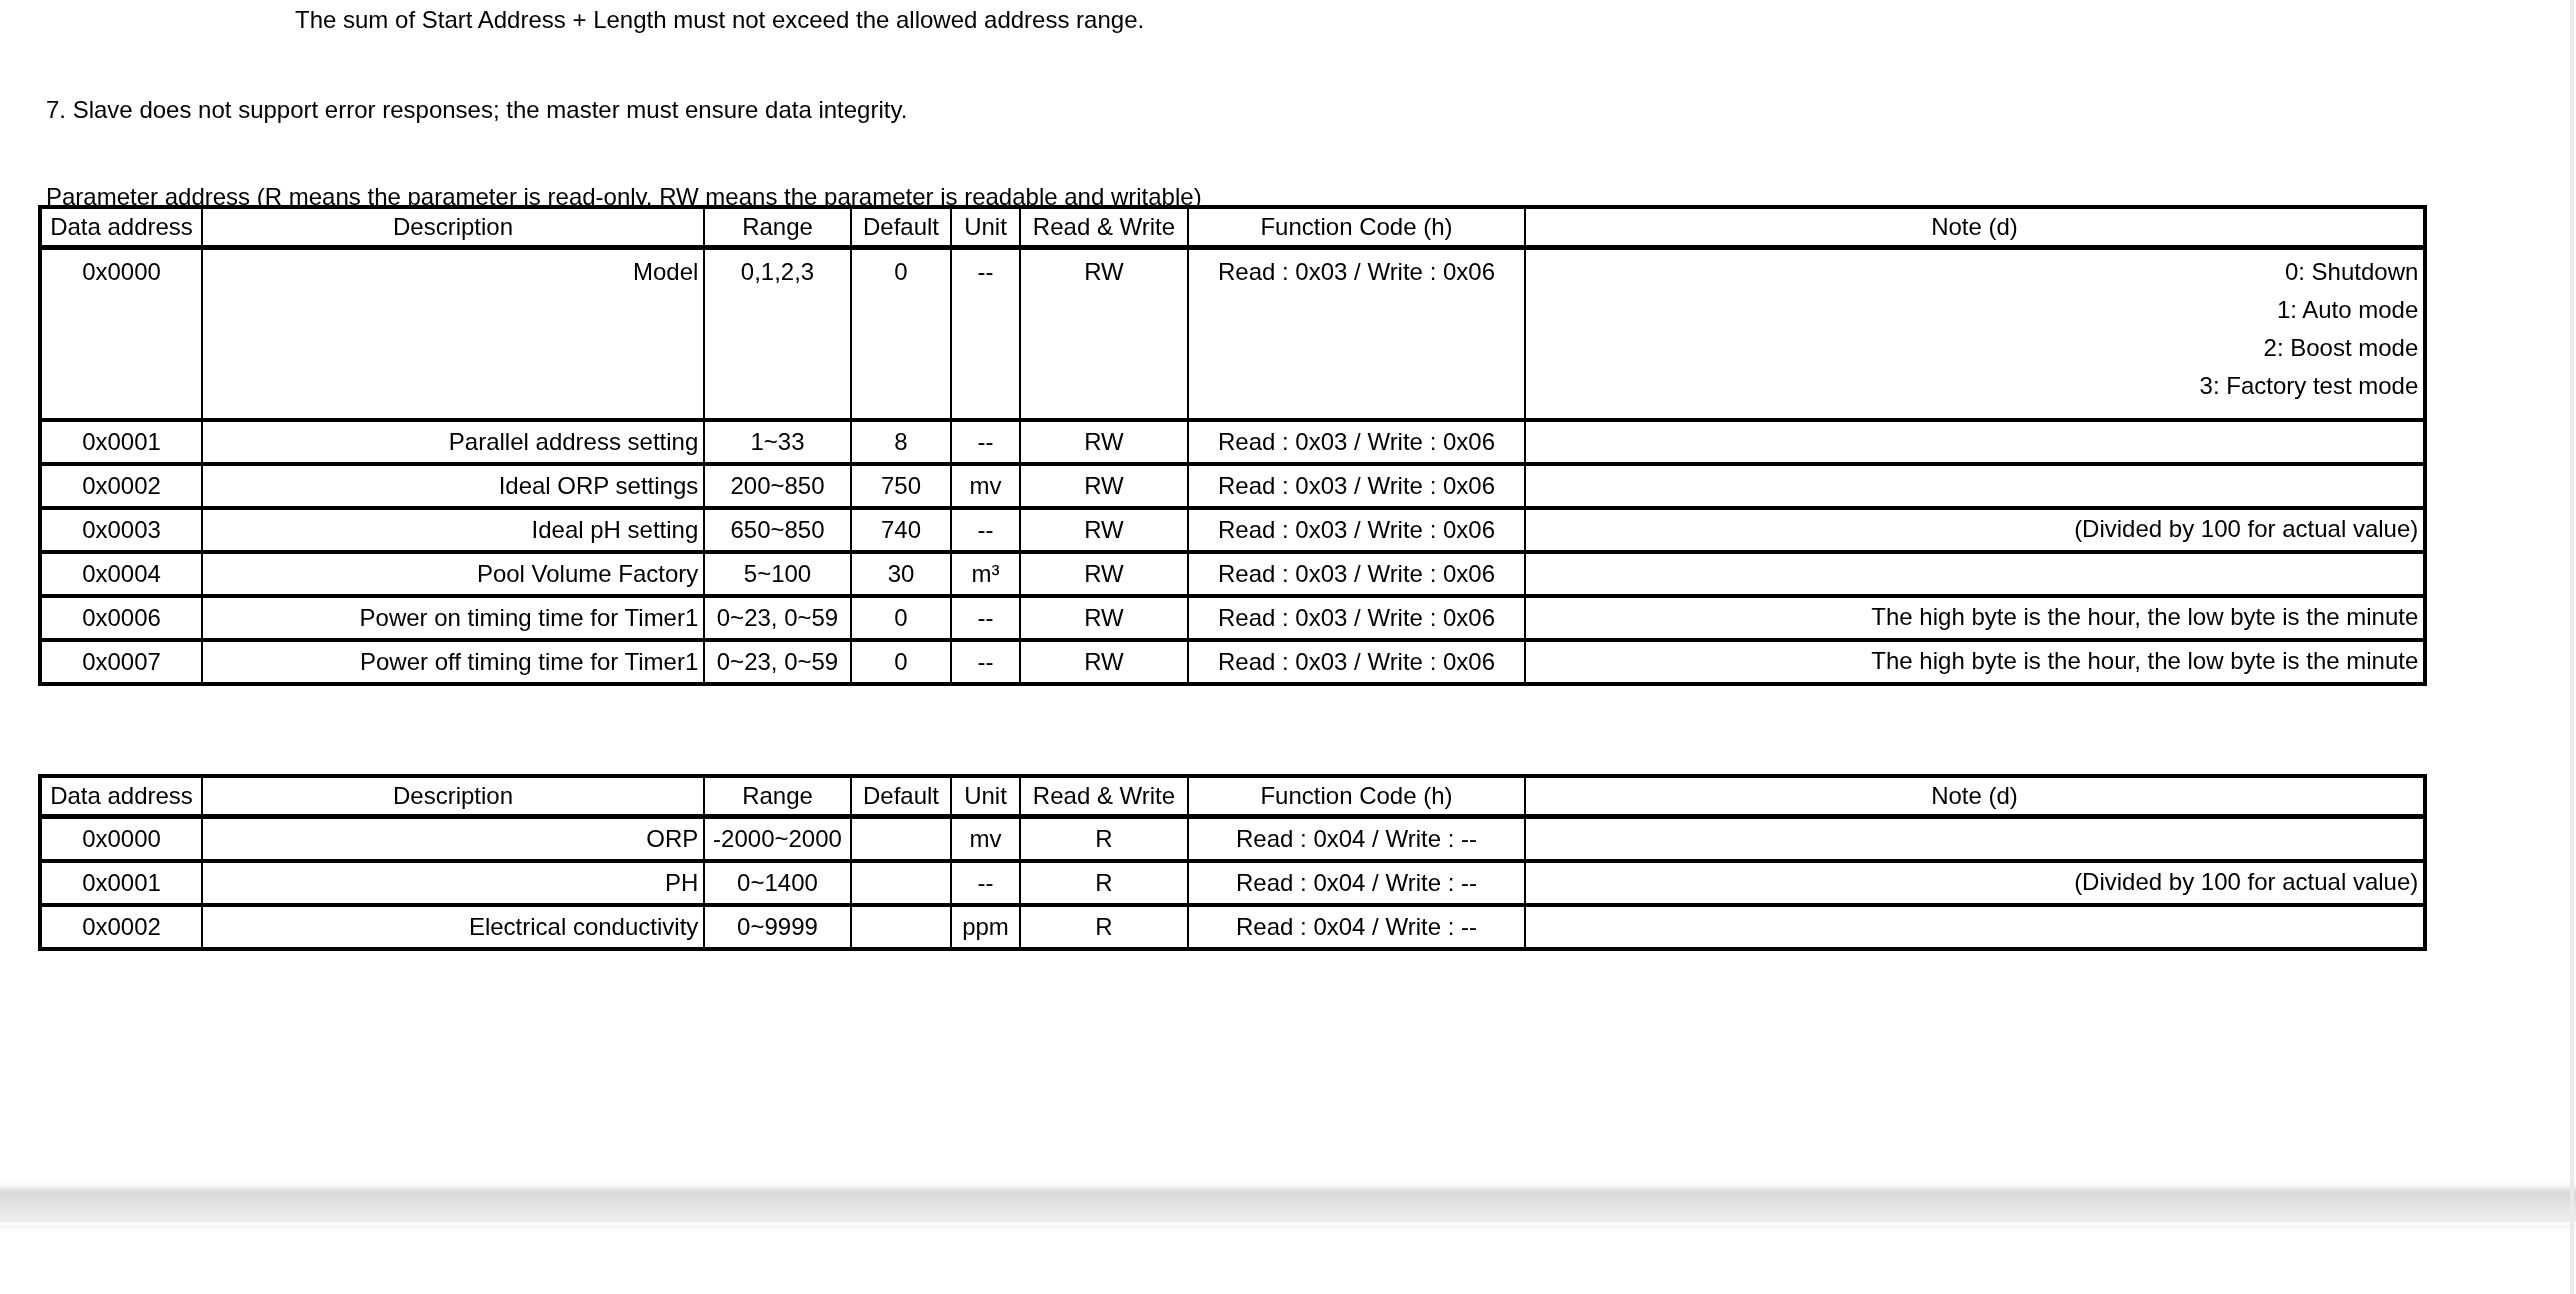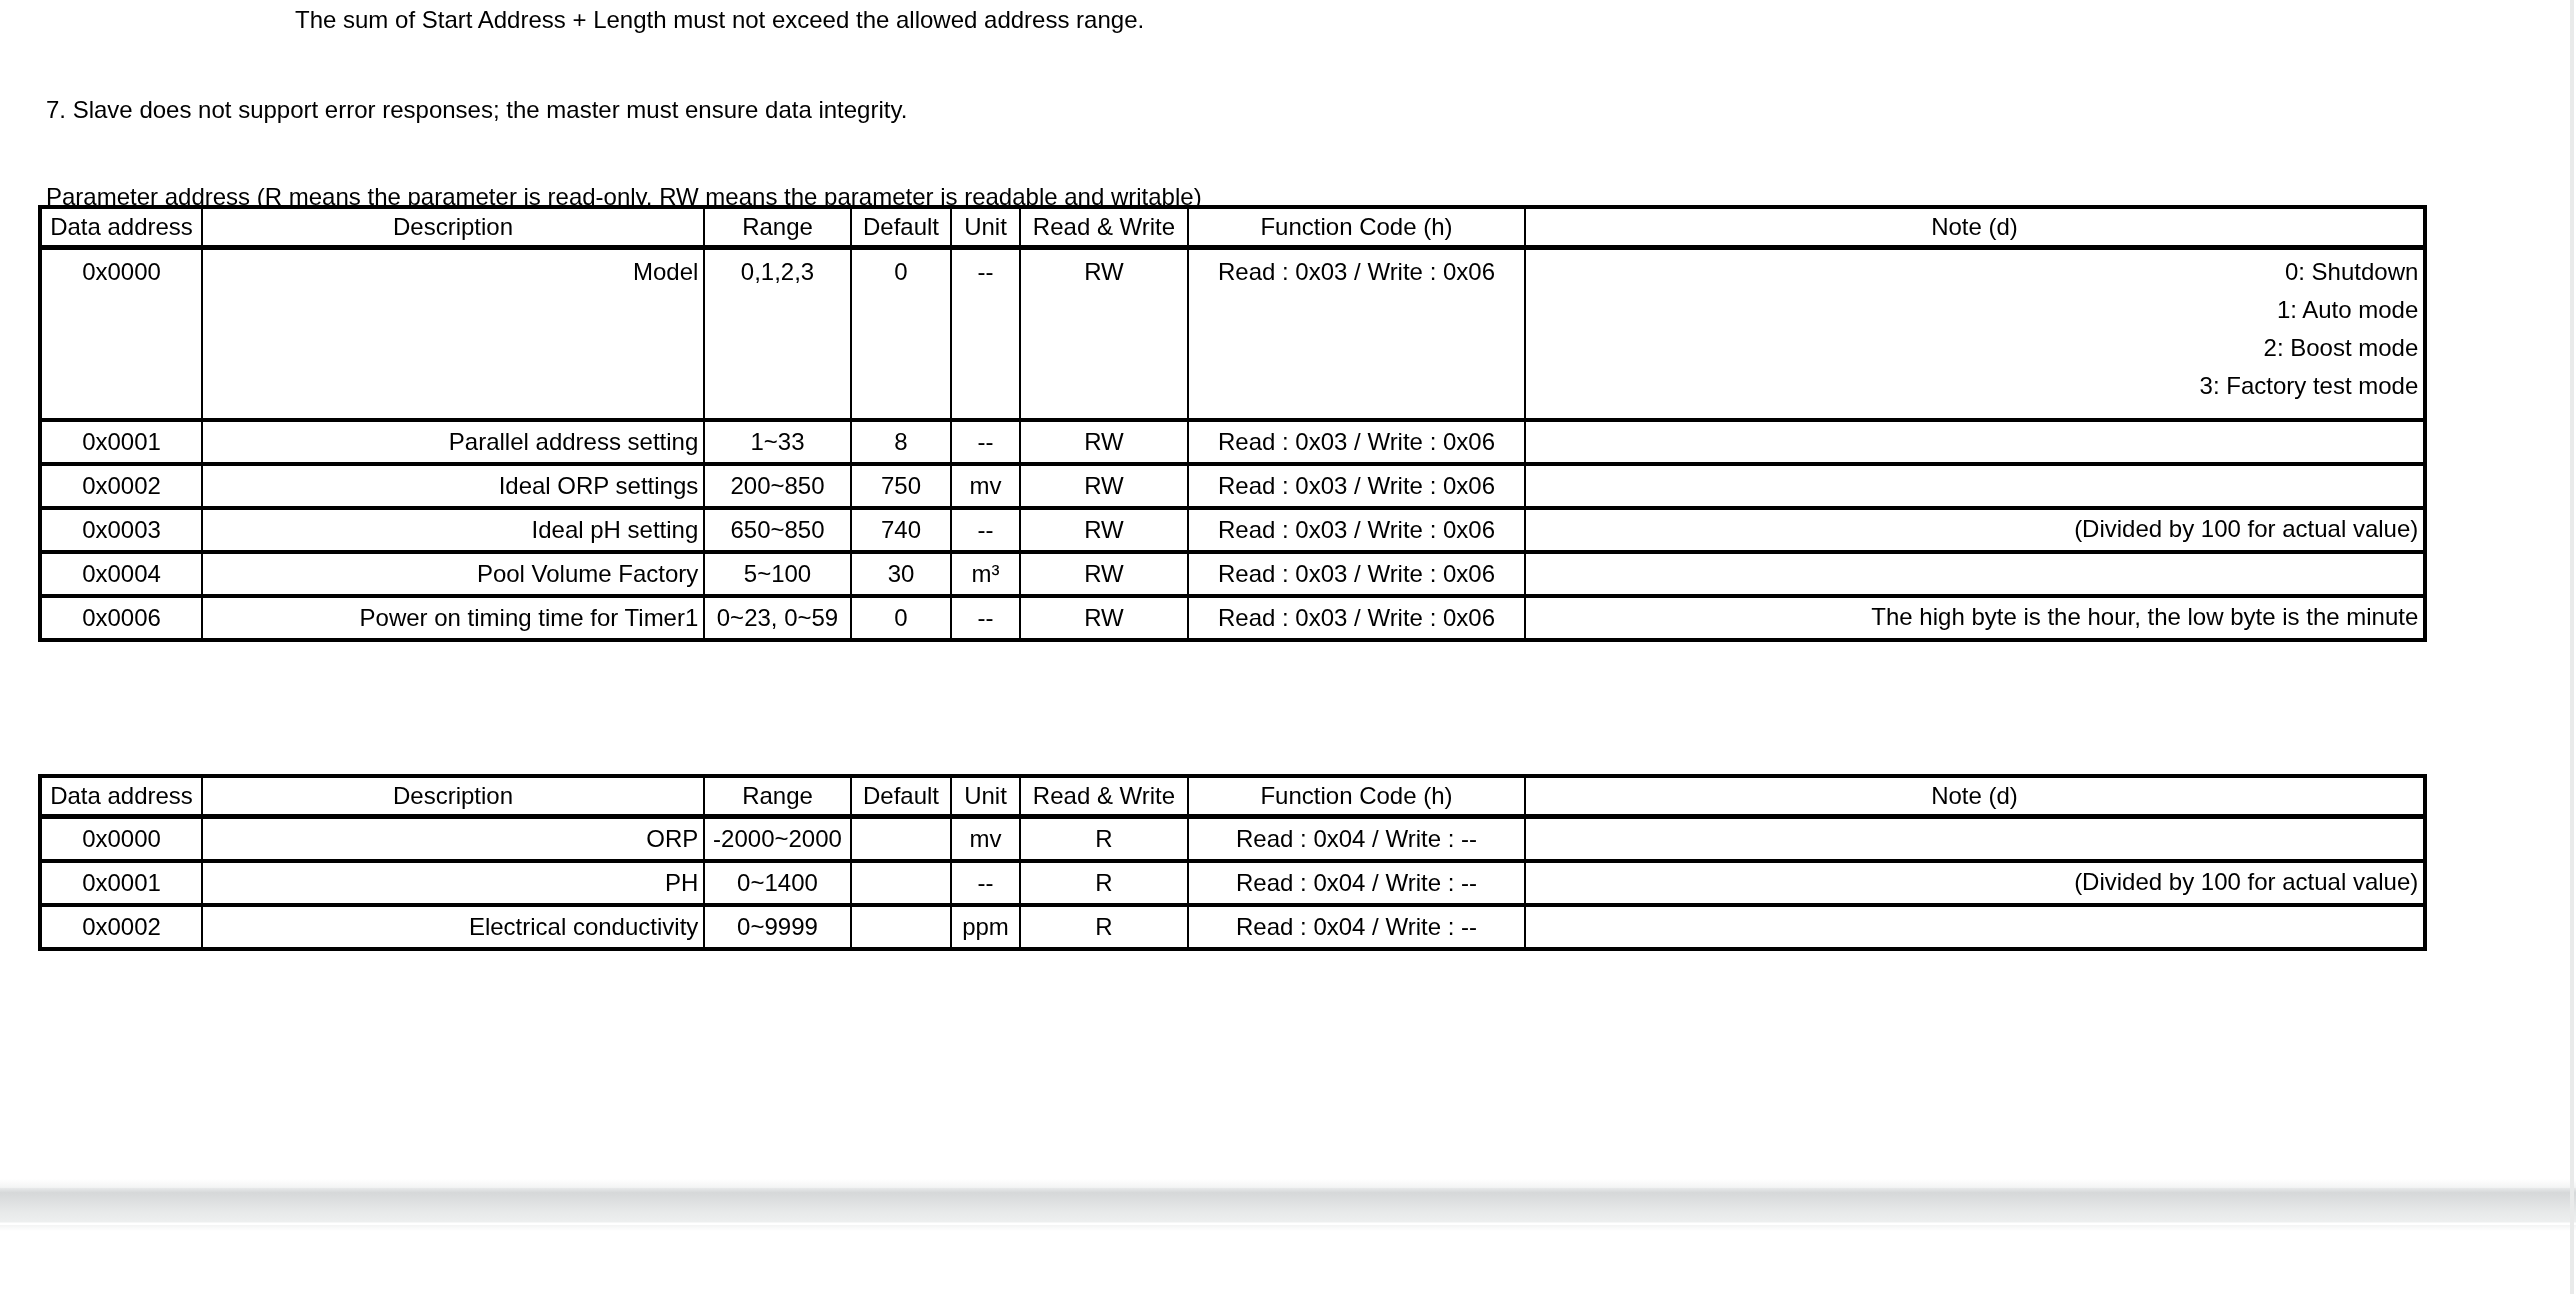--- a/index.html
+++ b/index.html
@@ -194,20 +194,32 @@
         <td class="c1">Power on timing time for Timer1</td>
         <td class="c2">0~23, 0~59</td>
         <td class="c3">0</td>
         <td class="c4">--</td>
         <td class="c5">RW</td>
         <td class="c6">Read : 0x03 / Write : 0x06</td>
         <td class="c7">
           <div class="note-line">The high byte is the hour, the low byte is the minute</div>
         </td>
       </tr>
+      <tr>
+        <td class="c0">0x0007</td>
+        <td class="c1">Power off timing time for Timer1</td>
+        <td class="c2">0~23, 0~59</td>
+        <td class="c3">0</td>
+        <td class="c4">--</td>
+        <td class="c5">RW</td>
+        <td class="c6">Read : 0x03 / Write : 0x06</td>
+        <td class="c7">
+          <div class="note-line">The high byte is the hour, the low byte is the minute</div>
+        </td>
+      </tr>
     </tbody>
 </table>
 
 <table class="param-table" id="table-2">
   <colgroup>
     <col style="width:162px">
       <col style="width:502px">
       <col style="width:147px">
     <col style="width:100px">
       <col style="width:69px">

